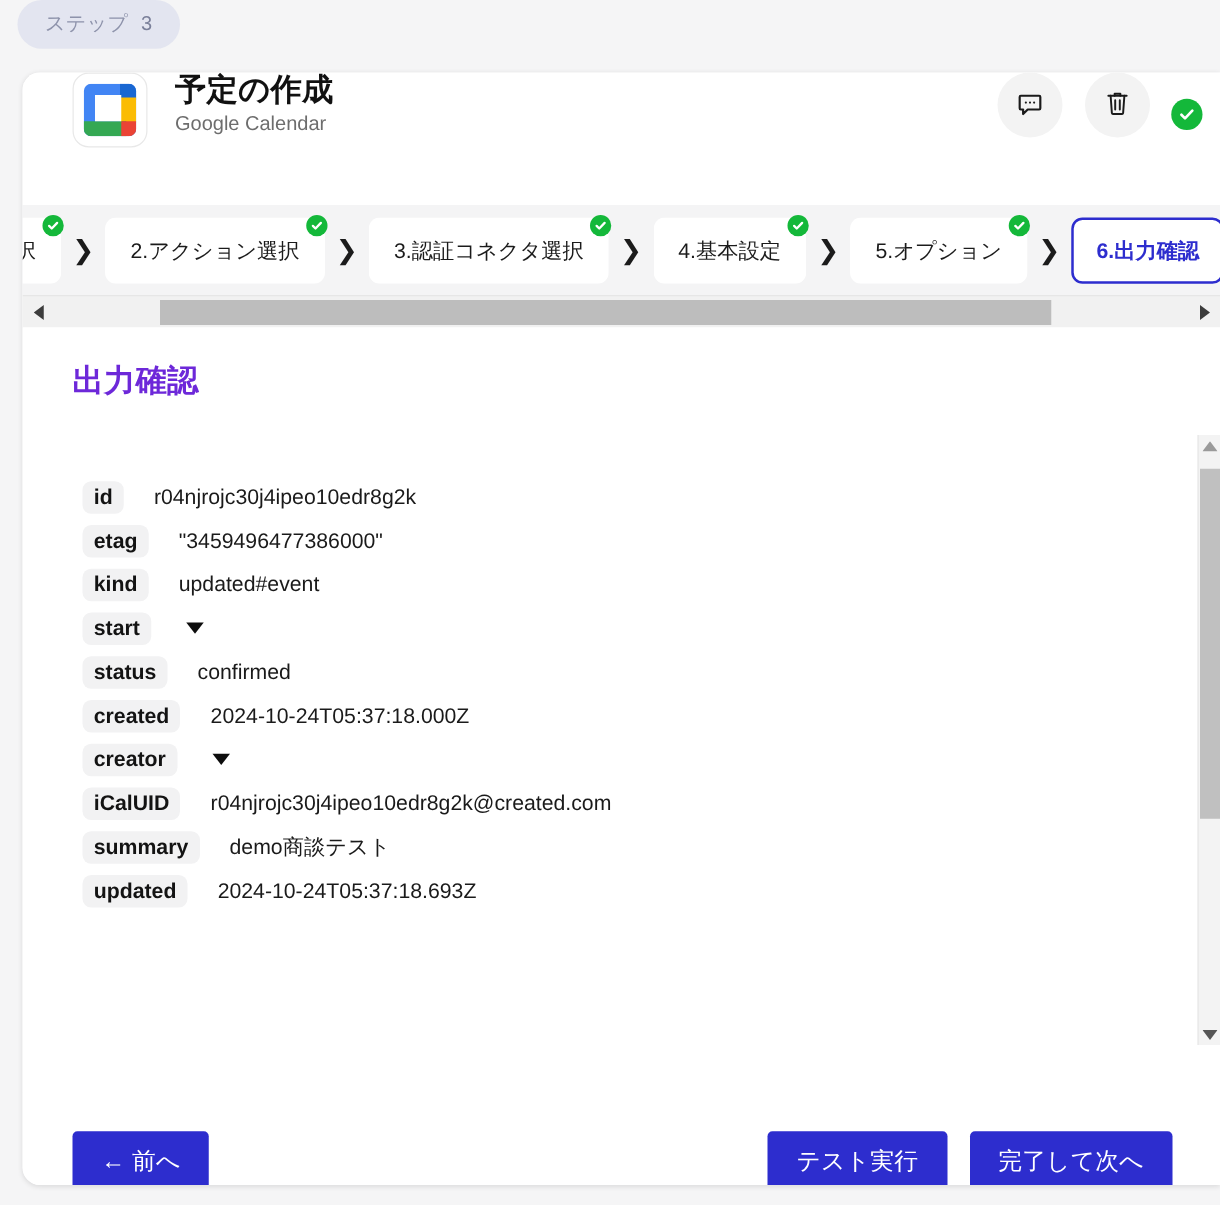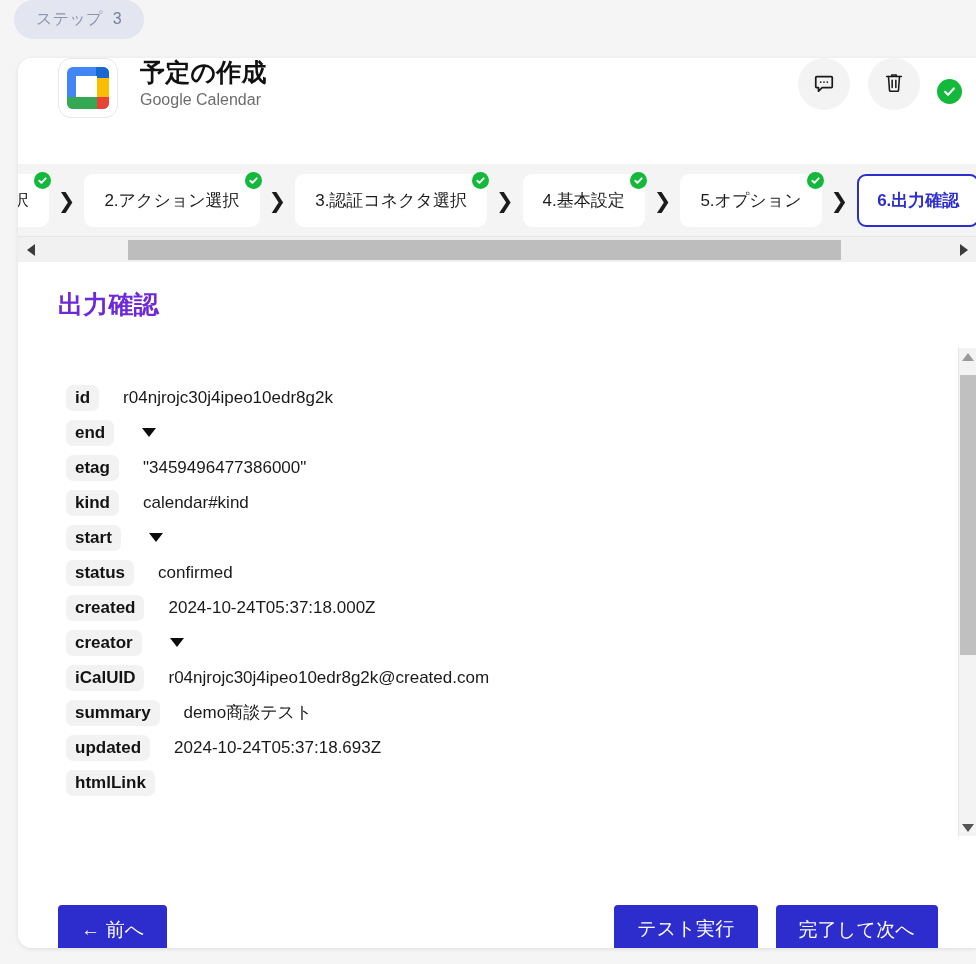--- a/index.html
+++ b/index.html
@@ -424,30 +424,26 @@
   <div class="card-body">
     <div class="section-title">出力確認</div>
 
     <div class="output-area">
       <div class="fields" id="fields-list">
           <div class="field-row">
             <span class="field-key">id</span>
             <span class="field-val">r04njrojc30j4ipeo10edr8g2k</span>
           </div>
           <div class="field-row">
-            <span class="field-key">end</span>
-            <span class="caret"></span>
-          </div>
-          <div class="field-row">
             <span class="field-key">etag</span>
             <span class="field-val">"3459496477386000"</span>
           </div>
           <div class="field-row">
             <span class="field-key">kind</span>
-            <span class="field-val">calendar#kind</span>
+            <span class="field-val">updated#event</span>
           </div>
           <div class="field-row">
             <span class="field-key">start</span>
             <span class="caret"></span>
           </div>
           <div class="field-row">
             <span class="field-key">status</span>
             <span class="field-val">confirmed</span>
           </div>
           <div class="field-row">
@@ -462,23 +458,20 @@
             <span class="field-key">iCalUID</span>
             <span class="field-val">r04njrojc30j4ipeo10edr8g2k@created.com</span>
           </div>
           <div class="field-row">
             <span class="field-key">summary</span>
             <span class="field-val">demo商談テスト</span>
           </div>
           <div class="field-row">
             <span class="field-key">updated</span>
             <span class="field-val">2024-10-24T05:37:18.693Z</span>
-          </div>
-          <div class="field-row">
-            <span class="field-key">htmlLink</span>
           </div>
         </div>
 
       <div class="vscroll">
         <div class="vs-arrow top">
           <svg width="12" height="9" viewBox="0 0 12 9">
               <polygon points="0,8 12,8 6,0" fill="#9a9a9a"></polygon>
             </svg>
         </div>
         <div class="vs-thumb"></div>

